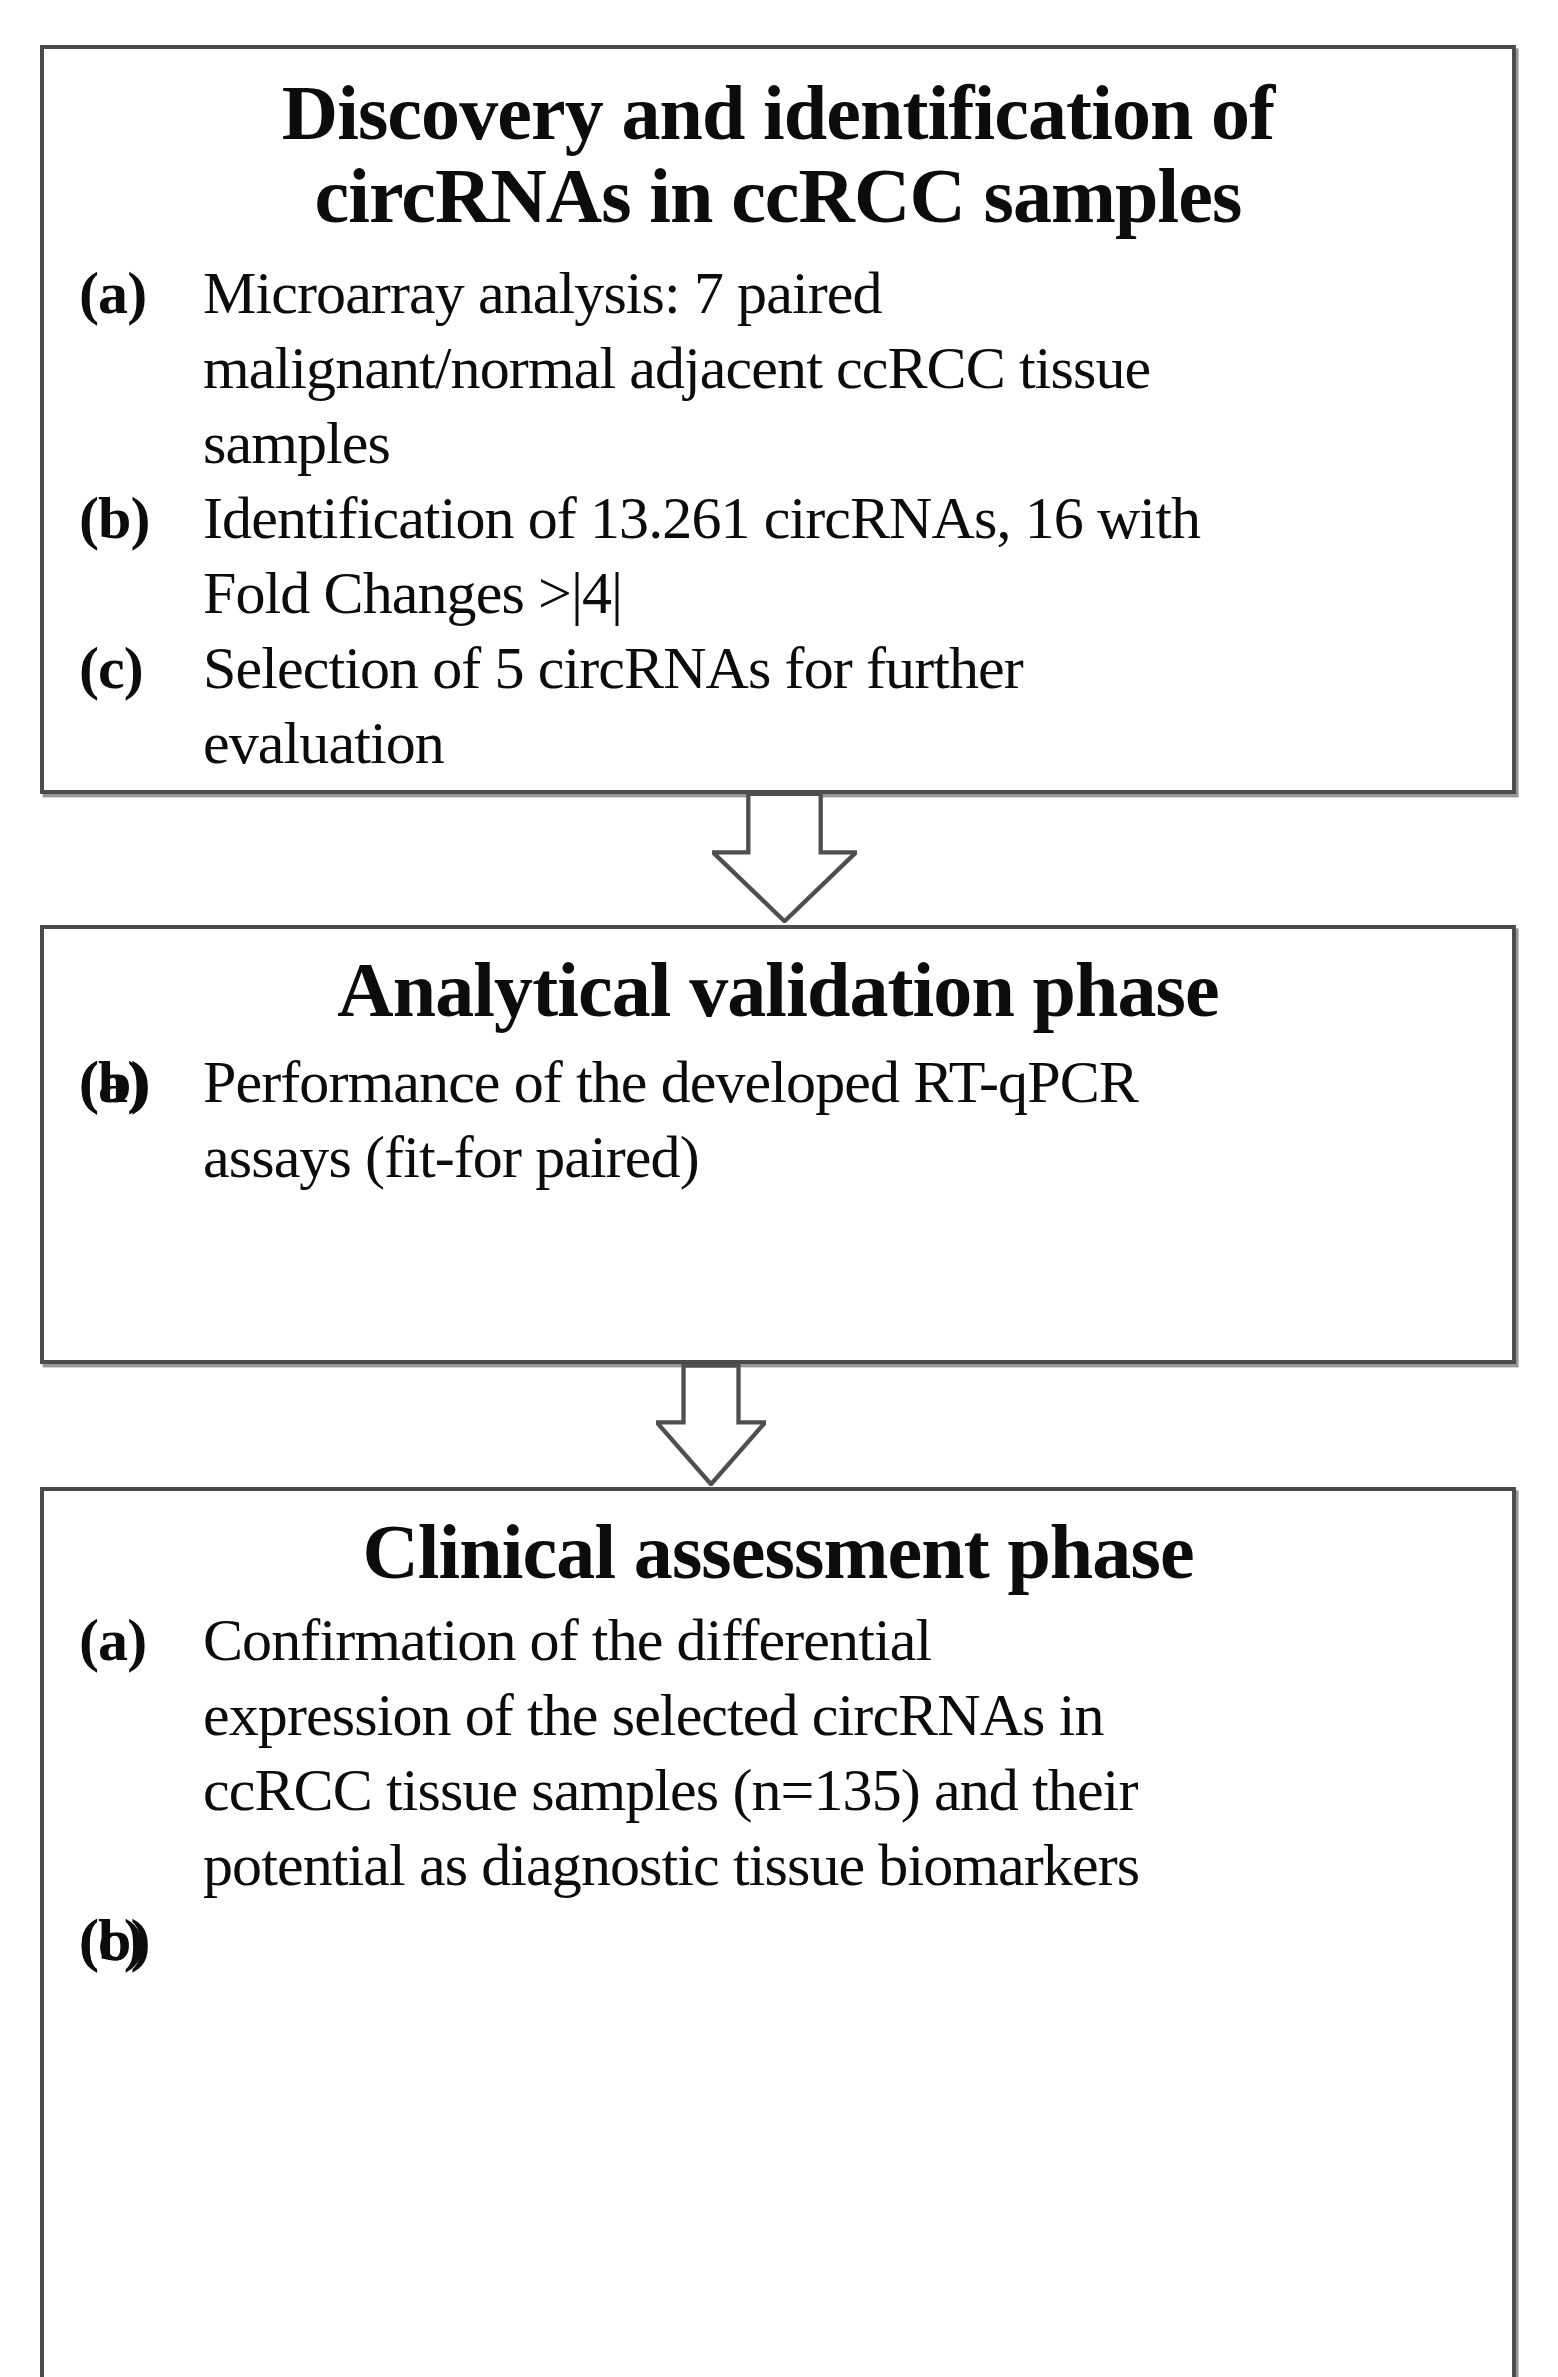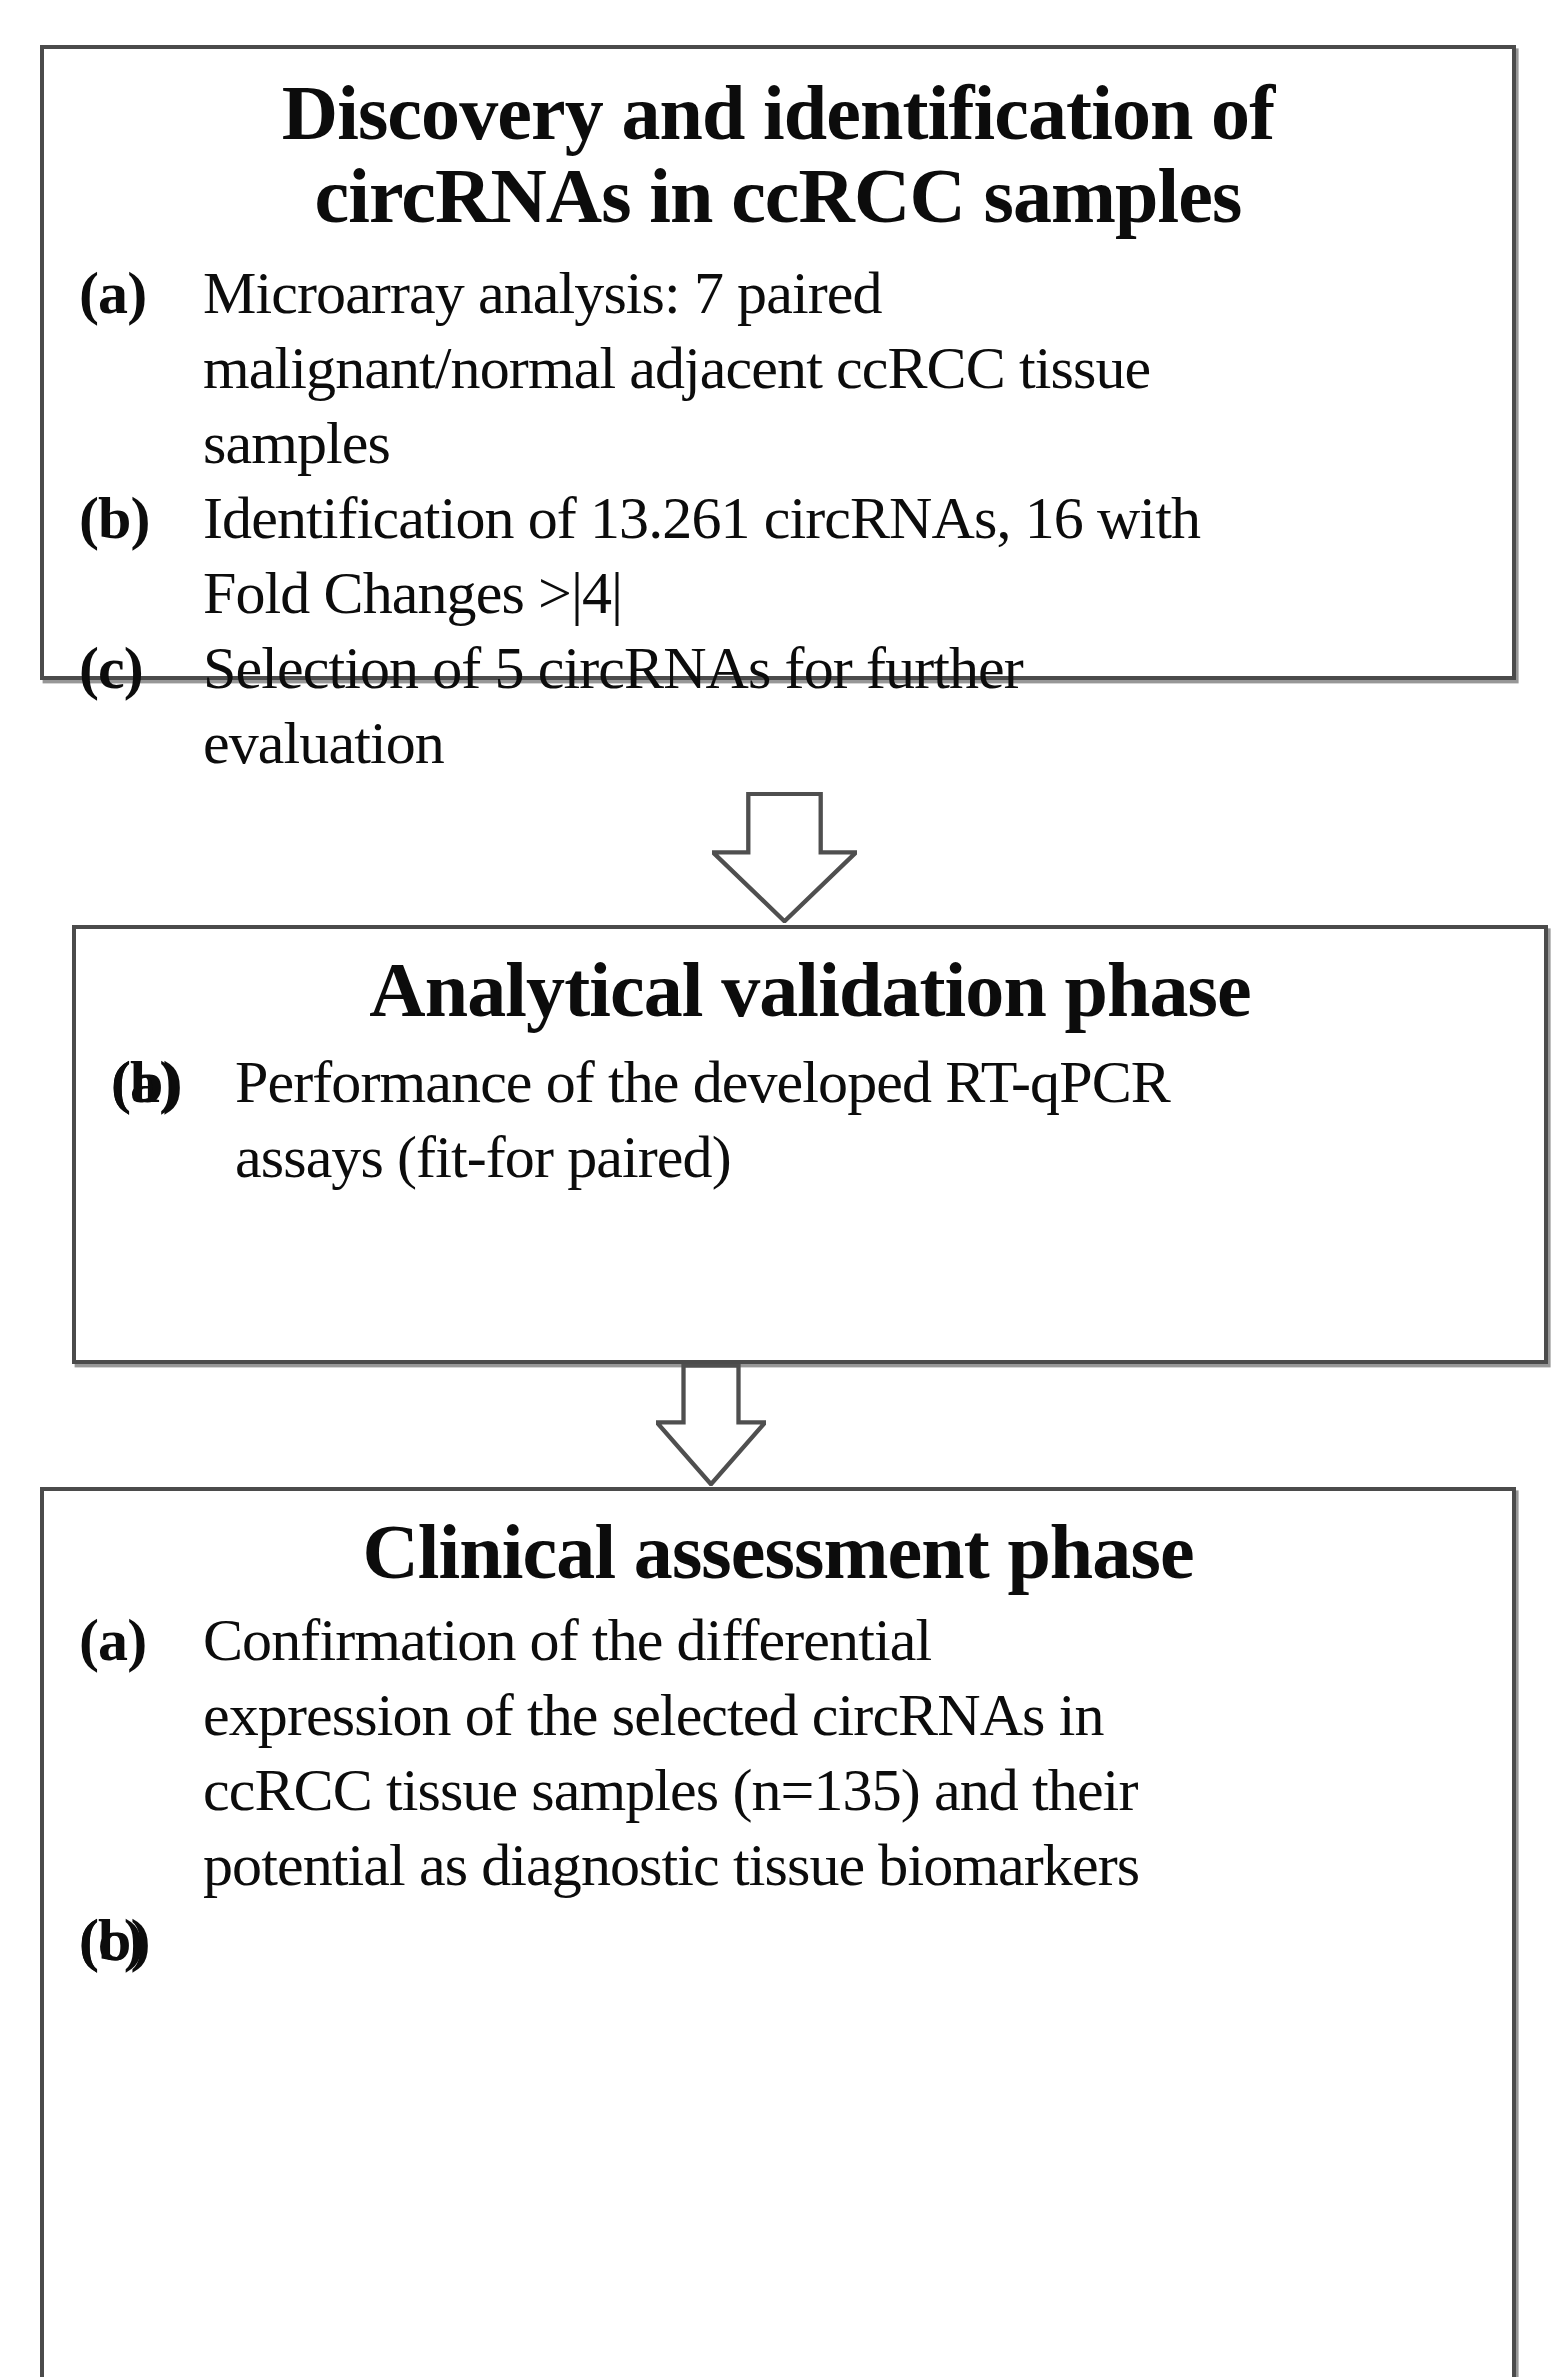--- a/index.html
+++ b/index.html
@@ -18,22 +18,22 @@
   }
   .box {
     position: absolute;
     left: 40px;
     width: 1476px;
     box-sizing: border-box;
     background: #ffffff;
     border: 4.3px solid #4b4b4b;
     box-shadow: 2.6px 3.4px 0 #979797;
   }
-  #box-discovery { top: 45px;   height: 635px; }
-  #box-analytical { top: 925px; height: 439px; margin-left: 32px; }
+  #box-discovery { top: 45px;   height: 749px; }
+  #box-analytical { top: 925px; height: 439px; }
   #box-clinical  { top: 1487px; height: 897px; }
 
   .box-title {
     font-weight: bold;
     font-size: 78px;
     line-height: 83px;
     text-align: center;
     white-space: pre-line;
     letter-spacing: -0.9px;
     color: #0c0c0c;

